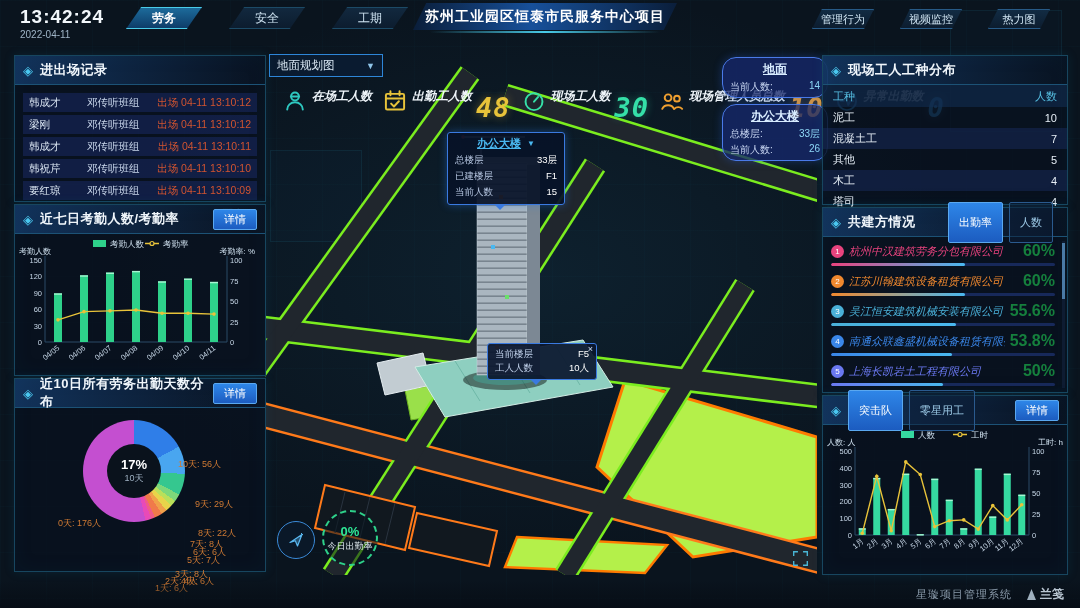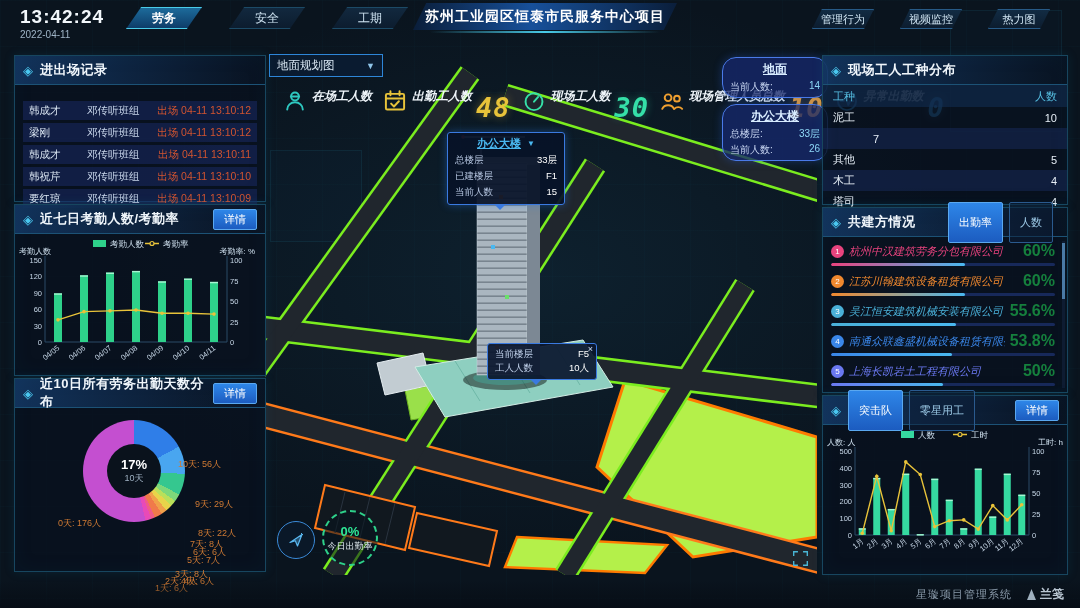--- a/index.html
+++ b/index.html
@@ -49,21 +49,21 @@
     border-bottom:1px solid #1c5276;}
   .p-head .dia{color:#4ac8f0;font-size:13px;line-height:1;}
   .p-head .p-title{font-size:13px;font-weight:bold;color:#f0f6fb;letter-spacing:.5px;flex:1;}
   .btn-detail{font-size:11px;color:#fff;padding:2px 10px;border-radius:2px;cursor:pointer;
     background:linear-gradient(180deg,#2e86e8,#1c5cc0);border:1px solid #5aa8f0;}
   .seg-tabs{display:flex;gap:6px;margin-right:6px;}
   .seg{font-size:11px;padding:12px 10px;border-radius:2px;cursor:pointer;color:#9ecbe8;border:1px solid #2a5a8e;background:rgba(12,30,56,.5);}
   .seg.active{color:#fff;background:linear-gradient(180deg,#2e86e8,#1c5cc0);border-color:#5aa8f0;}
 
   
-  .ee-body{padding:16px 8px 2px;}
+  .ee-body{padding:8px 8px 2px;}
   .ee-row{display:flex;align-items:center;height:19px;margin-bottom:3px;padding:0 6px;
     background:rgba(26,42,100,.55);font-size:10.5px;}
   .ee-name{width:58px;color:#dde8f4;}
   .ee-group{flex:1;color:#c8d6ea;}
   .ee-event{color:#d25430;}
   .ee-more{text-align:right;padding:1px 8px 0 0;font-size:11px;color:#35d6e8;cursor:pointer;}
 
   
   .chart-body{position:relative;}
   svg text{font-family:"Liberation Sans",sans-serif;}
@@ -493,20 +493,21 @@
   <div id="trade-table">
       <div class="tt-head">
         <span class="tt-c1">工种</span>
         <span class="tt-c2">人数</span>
       </div>
       <div class="tt-row">
         <span class="tt-c1">泥工</span>
         <span class="tt-c2">10</span>
       </div>
       <div class="tt-row">
+        <span class="tt-c1">混凝土工</span>
         <span class="tt-c2">7</span>
       </div>
       <div class="tt-row">
         <span class="tt-c1">其他</span>
         <span class="tt-c2">5</span>
       </div>
       <div class="tt-row">
         <span class="tt-c1">木工</span>
         <span class="tt-c2">4</span>
       </div>

